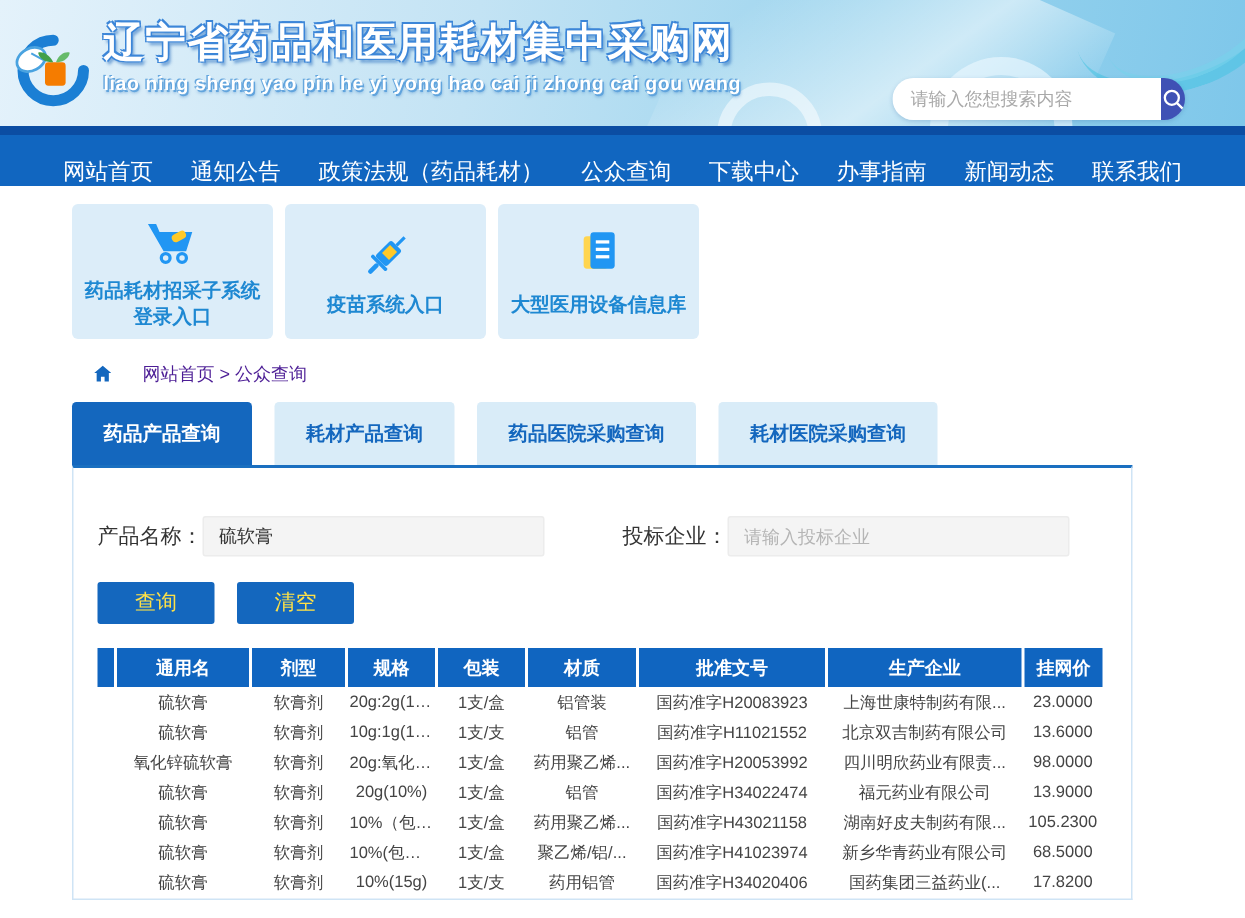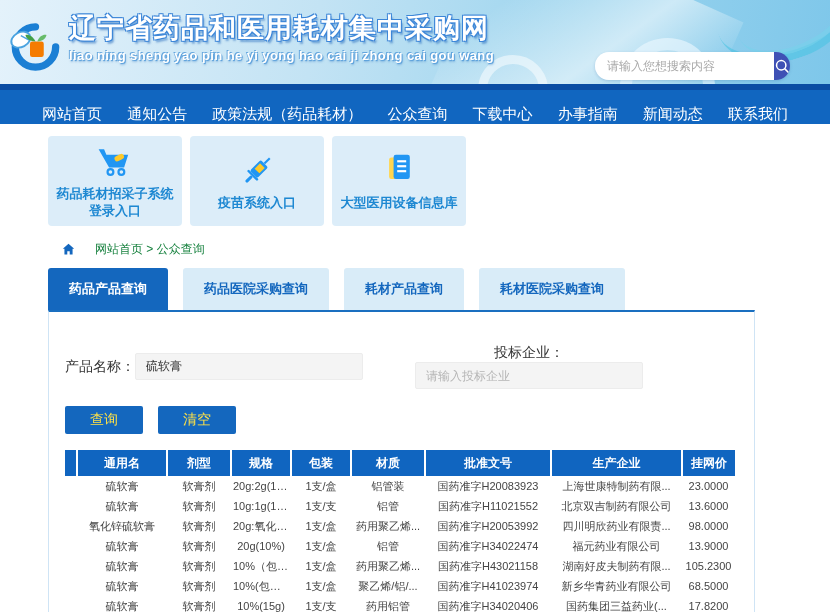--- a/index.html
+++ b/index.html
@@ -40,35 +40,35 @@
 
   
   .content { padding:12px 48px 0 48px; }
   .cards { display:flex; gap:8px; }
   .entry-card { width:134px; height:90px; background:#dcedf9; border-radius:4px; display:flex;
     flex-direction:column; align-items:center; justify-content:center; cursor:pointer; text-align:center; }
   .entry-card .card-icon { height:40px; display:flex; align-items:center; justify-content:center; margin-bottom:4px; }
   .entry-card .card-label { font-size:13px; font-weight:bold; color:#1e88d2; line-height:1.3; padding:0 6px; }
 
   .breadcrumb { display:flex; align-items:center; margin:15px 0 10px 14px; }
-  .breadcrumb .crumb-text { font-size:12px; color:#15803d; margin-left:20px; }
+  .breadcrumb .crumb-text { font-size:12px; color:#4c1d95; margin-left:20px; }
 
   .tabs { display:flex; gap:15px; position:relative; z-index:2; }
   .tab { height:42px; padding:0 21px; display:flex; align-items:center; justify-content:center;
     font-size:13px; font-weight:bold; color:#1467be; background:#d9ecf8; border-radius:3px 3px 0 0; cursor:pointer; white-space:nowrap; }
   .tab.active { background:#1467be; color:#fff; }
 
   .panel { width:707px; border:1px solid #cfe4f5; border-top:2px solid #1a6fc0; background:#fff;
     min-height:290px; padding:32px 16px 0 16px; }
   .form-row { display:flex; align-items:center; }
   .form-label { font-size:14px; color:#333; white-space:nowrap; }
   .text-input { width:228px; height:27px; background:#f4f4f4; border:1px solid #ececec; border-radius:2px;
     padding:0 10px; font-size:12px; color:#333; outline:none; }
   .text-input::placeholder { color:#b5b5b5; }
-  .form-group2 { margin-left:52px; display:flex; align-items:center;flex-direction:column; }
+  .form-group2 { margin-left:52px; display:flex; align-items:center; }
   .btn-row { margin-top:17px; display:flex; gap:15px; }
   .btn { width:78px; height:28px; background:#1467be; color:#fde047; border:none; border-radius:2px;
     font-size:14px; cursor:pointer; font-family:inherit; }
 
   table.grid { margin-top:16px; border-collapse:collapse; table-layout:fixed; width:670px; }
   table.grid th { background:#1065c0; color:#fff; font-size:12px; font-weight:bold; height:26px; text-align:center; }
   table.grid th + th { border-left:2px solid #fff; }
   table.grid td { font-size:11px; color:#444; height:20px; text-align:center; white-space:nowrap;
     overflow:hidden; text-overflow:ellipsis; padding:0 2px; }
   table.grid tbody tr { cursor:default; }
@@ -161,22 +161,22 @@
 
   <div class="breadcrumb">
     <svg width="13" height="13" viewBox="0 0 16 16">
       <path d="M8 1 L15 7 H13 V14 H9.5 V10 H6.5 V14 H3 V7 H1 Z" fill="#1467be"></path>
     </svg>
     <span class="crumb-text">网站首页 &gt; 公众查询</span>
   </div>
 
   <div class="tabs">
       <div class="tab active">药品产品查询</div>
+      <div class="tab">耗材产品查询</div>
       <div class="tab">药品医院采购查询</div>
-      <div class="tab">耗材产品查询</div>
       <div class="tab">耗材医院采购查询</div>
     </div>
 
   <div class="panel">
     <div class="form-row">
       <span class="form-label">产品名称：</span>
       <input class="text-input" type="text" value="硫软膏" style="">
       <div class="form-group2">
         <span class="form-label">投标企业：</span>
         <input class="text-input" type="text" placeholder="请输入投标企业" style="">

